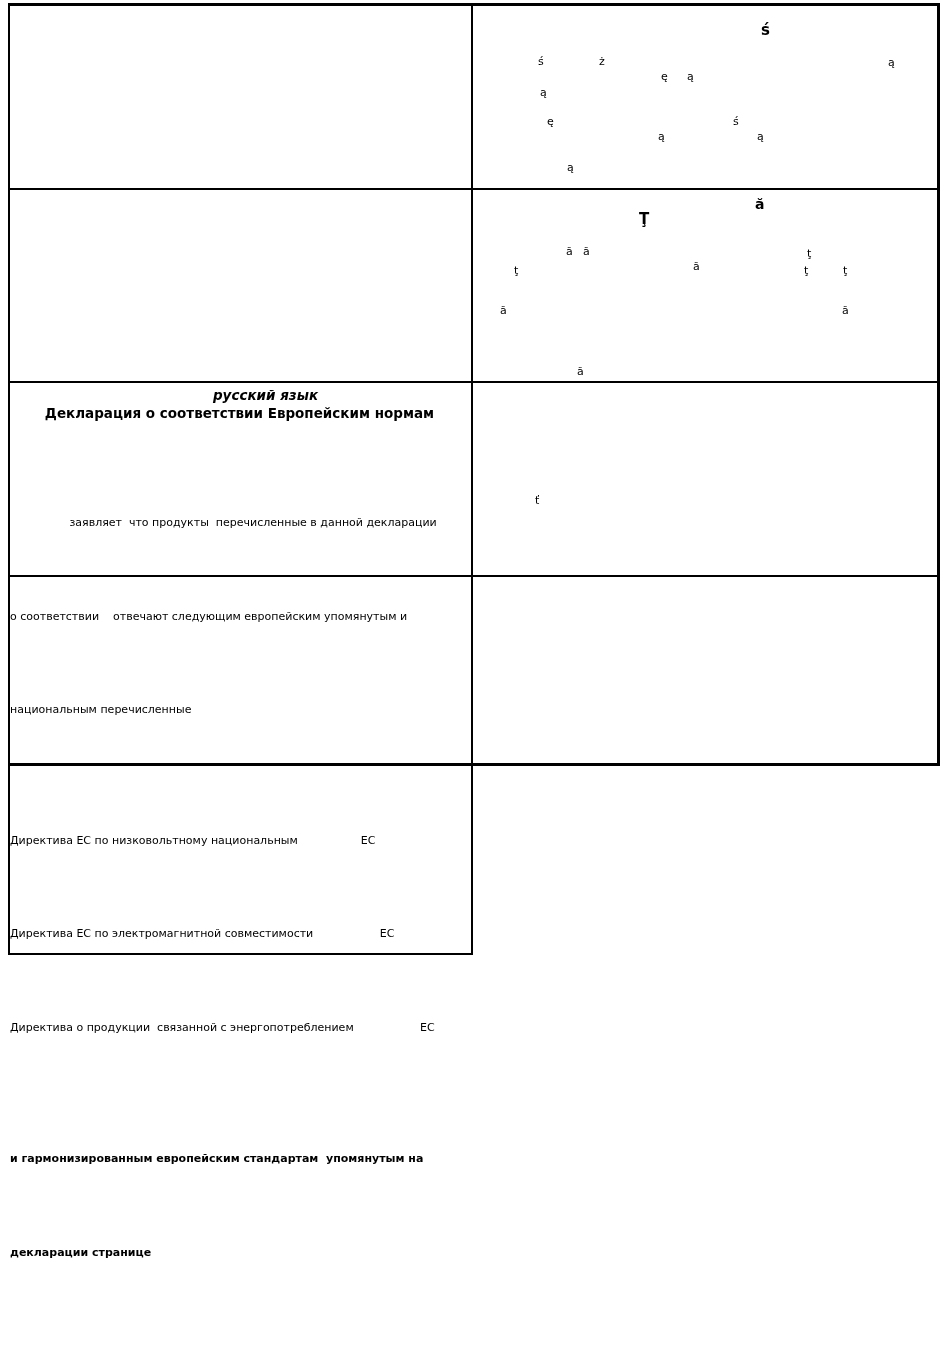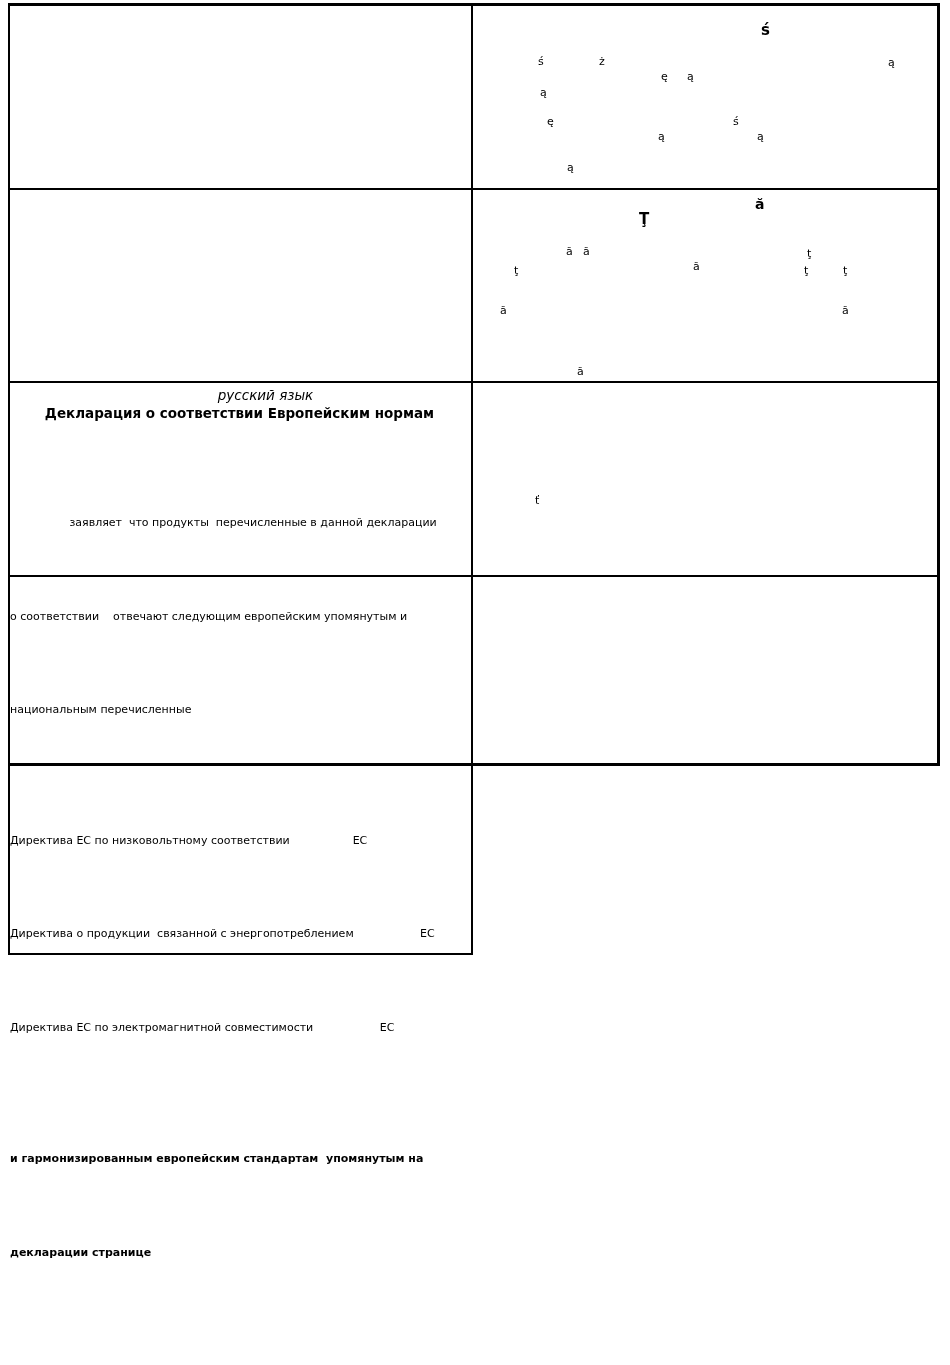--- a/index.html
+++ b/index.html
@@ -15,21 +15,21 @@
   .cellbox { position:absolute; background:transparent; }
   .glyph-layer { position:absolute; left:0; top:0; width:950px; height:1365px; pointer-events:none; }
   .glyph {
     position:absolute;
     font-size:11px; line-height:11px;
     white-space:pre;
     color:#000000;
   }
   .ru-content { position:absolute; left:10px; top:386px; width:459px; }
   .ru-lang {
-    font-size:13.5px; font-weight:normal; font-style:italic;
+    font-size:13.5px; font-weight:bold; font-style:italic;
     text-align:center; padding-left:52px; line-height:18px;
   }
   .ru-title {
     font-size:13.5px; font-weight:bold;
     text-align:center; line-height:18px;
   }
   .ru-block { font-size:11px; line-height:15.5px; white-space:pre; }
   .ru-para { margin-top:15px; }
   .ru-directives { margin-top:6px; }
   .ru-footer { margin-top:7px;font-weight:bold; }
@@ -96,23 +96,23 @@
     <div class="ru-lang">русский язык</div>
     <div class="ru-title">Декларация о соответствии Европейским нормам</div>
 
     <div class="ru-block ru-para">
       <div class="ru-line">                 заявляет  что продукты  перечисленные в данной декларации</div>
       <div class="ru-line">о соответствии    отвечают следующим европейским упомянутым и</div>
       <div class="ru-line">национальным перечисленные</div>
     </div>
 
     <div class="ru-block ru-directives">
-      <div class="ru-line">Директива ЕС по низковольтному соответствии                  ЕС</div>
+      <div class="ru-line">Директива ЕС по низковольтному национальным                  ЕС</div>
+      <div class="ru-line">Директива ЕС по электромагнитной совместимости                   ЕС</div>
       <div class="ru-line">Директива о продукции  связанной с энергопотреблением                   ЕС</div>
-      <div class="ru-line">Директива ЕС по электромагнитной совместимости                   ЕС</div>
     </div>
 
     <div class="ru-block ru-footer">
       <div class="ru-line">и гармонизированным европейским стандартам  упомянутым на</div>
       <div class="ru-line">декларации странице</div>
     </div>
   </div>
 
 </div>
 

